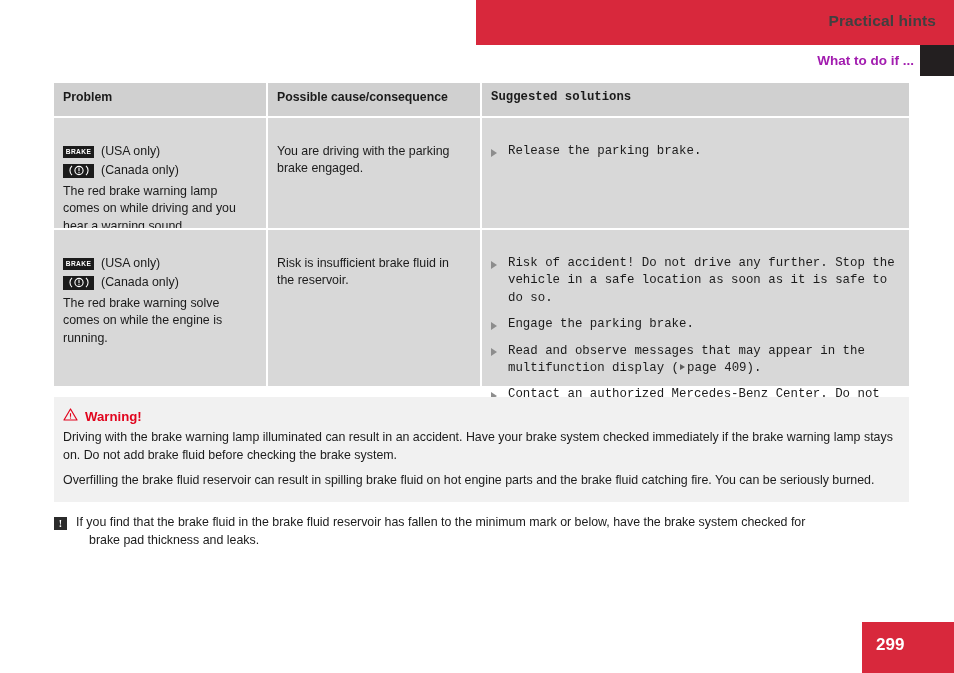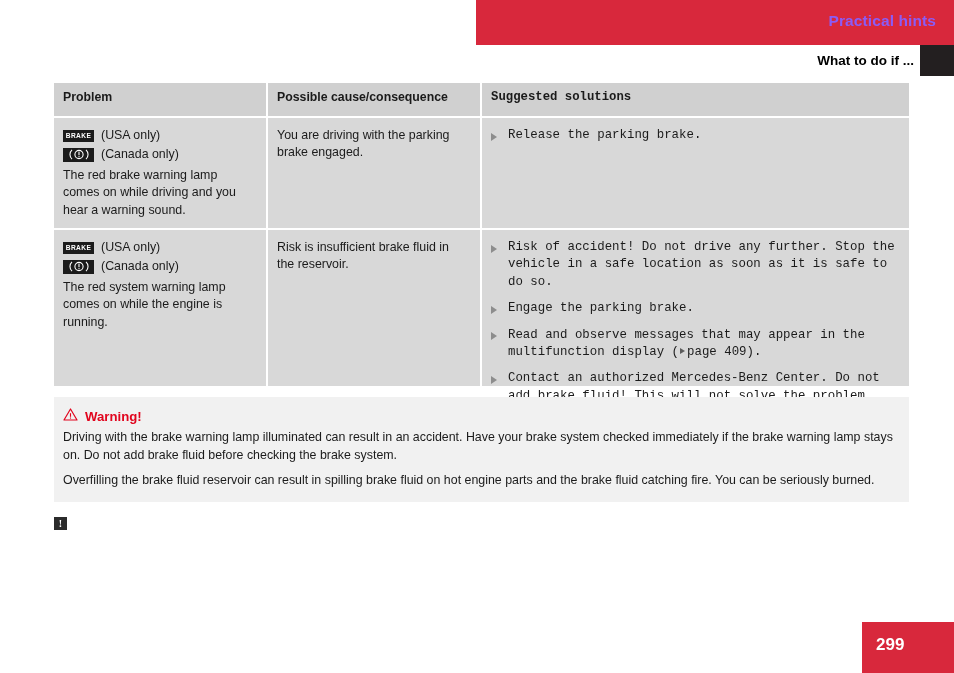--- a/index.html
+++ b/index.html
@@ -21,30 +21,30 @@
   
   .header-band {
     position: absolute;
     left: 476px; top: 0;
     width: 478px; height: 45px;
     background: #d8283c;
   }
   .header-chapter {
     position: absolute;
     right: 18px; top: 12px;
-    color: #8b5cf6;
+    color: #404040;
     font-size: 15.5px;
     font-weight: bold;
     letter-spacing: .1px;
     white-space: nowrap;
   }
   .header-sub {
     position: absolute;
     right: 40px; top: 53px;
-    color: #000000;
+    color: #a21caf;
     font-size: 13.5px;
     font-weight: bold;
     white-space: nowrap;
   }
   .header-tab {
     position: absolute;
     left: 920px; top: 45px;
     width: 34px; height: 31px;
     background: #231f20;
   }
@@ -63,21 +63,21 @@
     color: #1a1a1a;
     padding: 8px 10px 8px 9px;
     height: 33px;
     line-height: 13px;
   }
   .tcell {
     background: #d8d8d8;
     font-size: 12.4px;
     line-height: 17.4px;
     color: #1b1b1b;
-    padding: 9px 12px 11px 9px;
+    padding: 25px 12px 11px 9px;
     border-right: 2px solid #ffffff;
   }
   .tcell:last-child { border-right: none; }
   .col1 { width: 214px; }
   .col2 { width: 214px; }
   .col3 { width: 427px; font-family: Liberation Mono, monospace; }
   .trow.body .tcell { border-top: 2px solid #ffffff; }
   .row1 .tcell { height: 112px; }
   .row2 .tcell { height: 158px; }
 
@@ -277,21 +277,21 @@
                 <circle cx="11" cy="5.5" r="4.1"></circle>
                 <path d="M4.0 0.9 A6.2 6.2 0 0 0 4.0 10.1"></path>
                 <path d="M18.0 0.9 A6.2 6.2 0 0 1 18.0 10.1"></path>
               </g>
               <rect x="10.45" y="2.6" width="1.1" height="3.6" fill="#ffffff"></rect>
               <rect x="10.45" y="7.1" width="1.1" height="1.1" fill="#ffffff"></rect>
             </svg>
           </span>
           <span class="symlabel">(Canada only)</span>
         </div>
-        <div class="probtext">The red system warning lamp comes on while the engine is running.</div>
+        <div class="probtext">The red brake warning solve comes on while the engine is running.</div>
       </div>
       <div class="tcell col2">Risk is insufficient brake fluid in the reservoir.</div>
       <div class="tcell col3">
         <ul class="bullets">
           <li>
             <span class="tri"></span>
             <span>Risk of accident! Do not drive any further. Stop the vehicle in a safe location as soon as it is safe to do so.</span>
           </li>
           <li>
             <span class="tri"></span>
@@ -320,18 +320,22 @@
         </svg>
       </span>
       <span class="warn-title">Warning!</span>
     </div>
     <p class="warn-p">Driving with the brake warning lamp illuminated can result in an accident. Have your brake system checked immediately if the brake warning lamp stays on. Do not add brake fluid before checking the brake system.</p>
     <p class="warn-p">Overfilling the brake fluid reservoir can result in spilling brake fluid on hot engine parts and the brake fluid catching fire. You can be seriously burned.</p>
   </div>
 
   <div class="note">
     <div class="note-icon">!</div>
+    <div class="note-text">
+      <span>If you find that the brake fluid in the brake fluid reservoir has fallen to the minimum mark or below, have the brake system checked for</span>
+      <span class="l2">brake pad thickness and leaks.</span>
+    </div>
   </div>
 
   <div class="footer-band"></div>
   <div class="footer-num">299</div>
 
 </div>
 
 </body></html>

